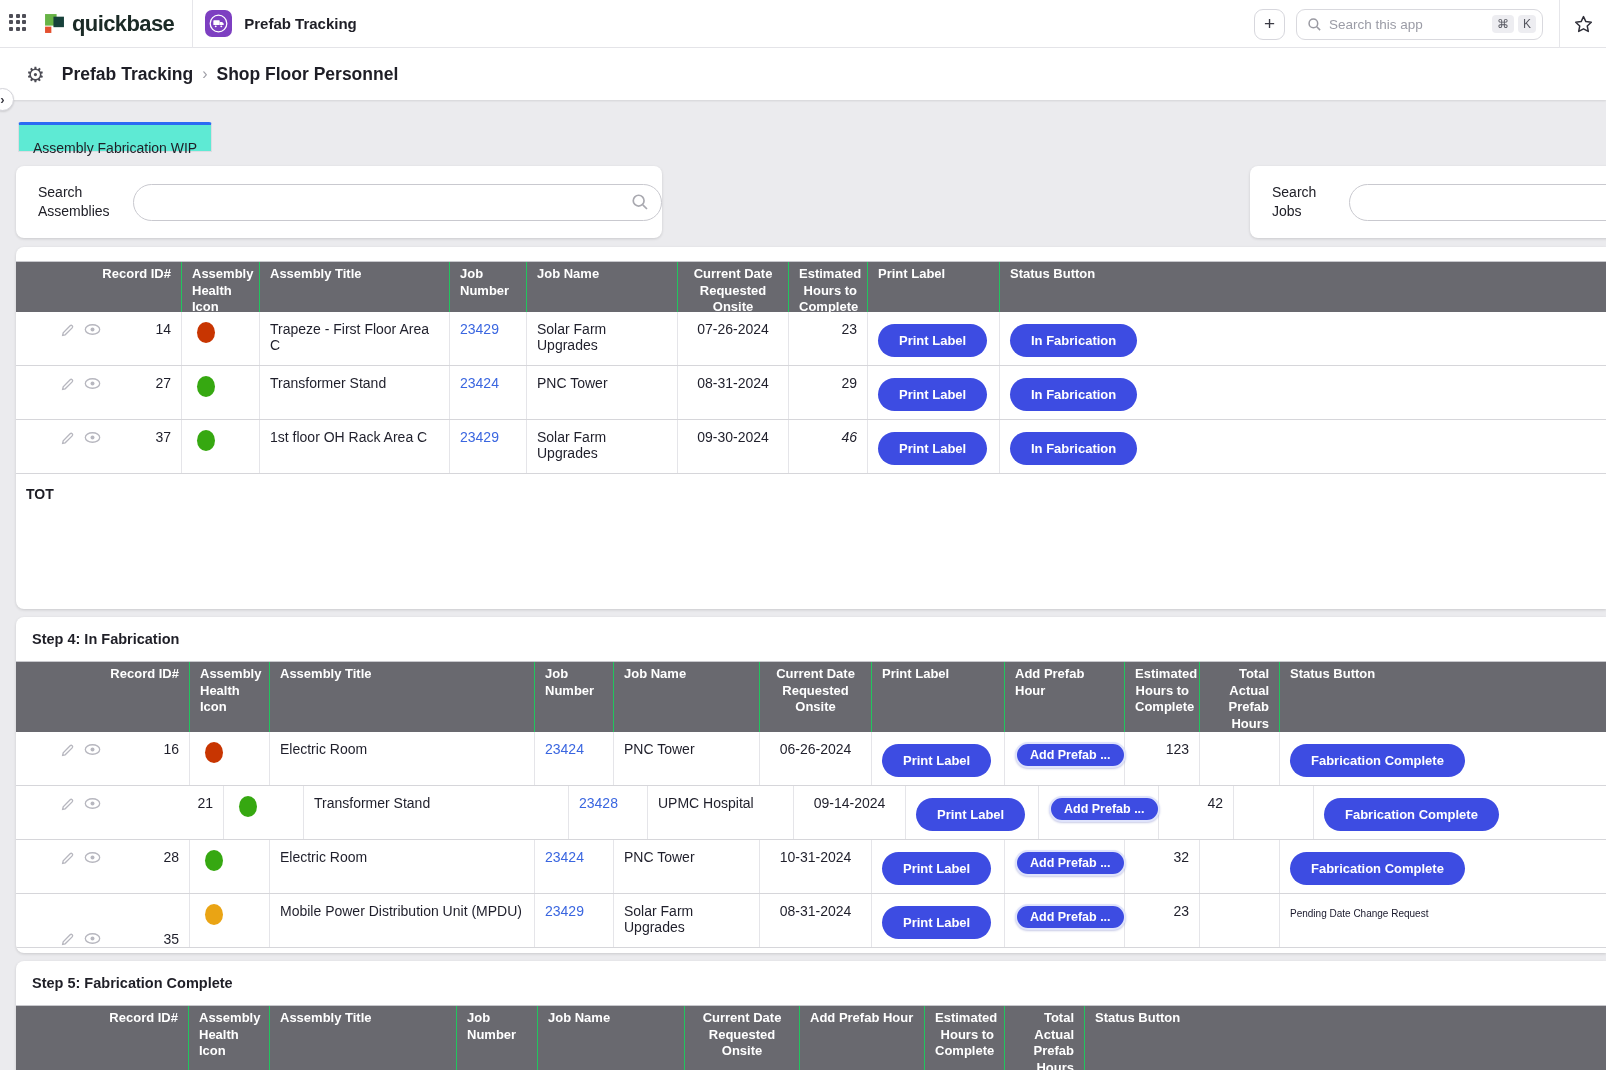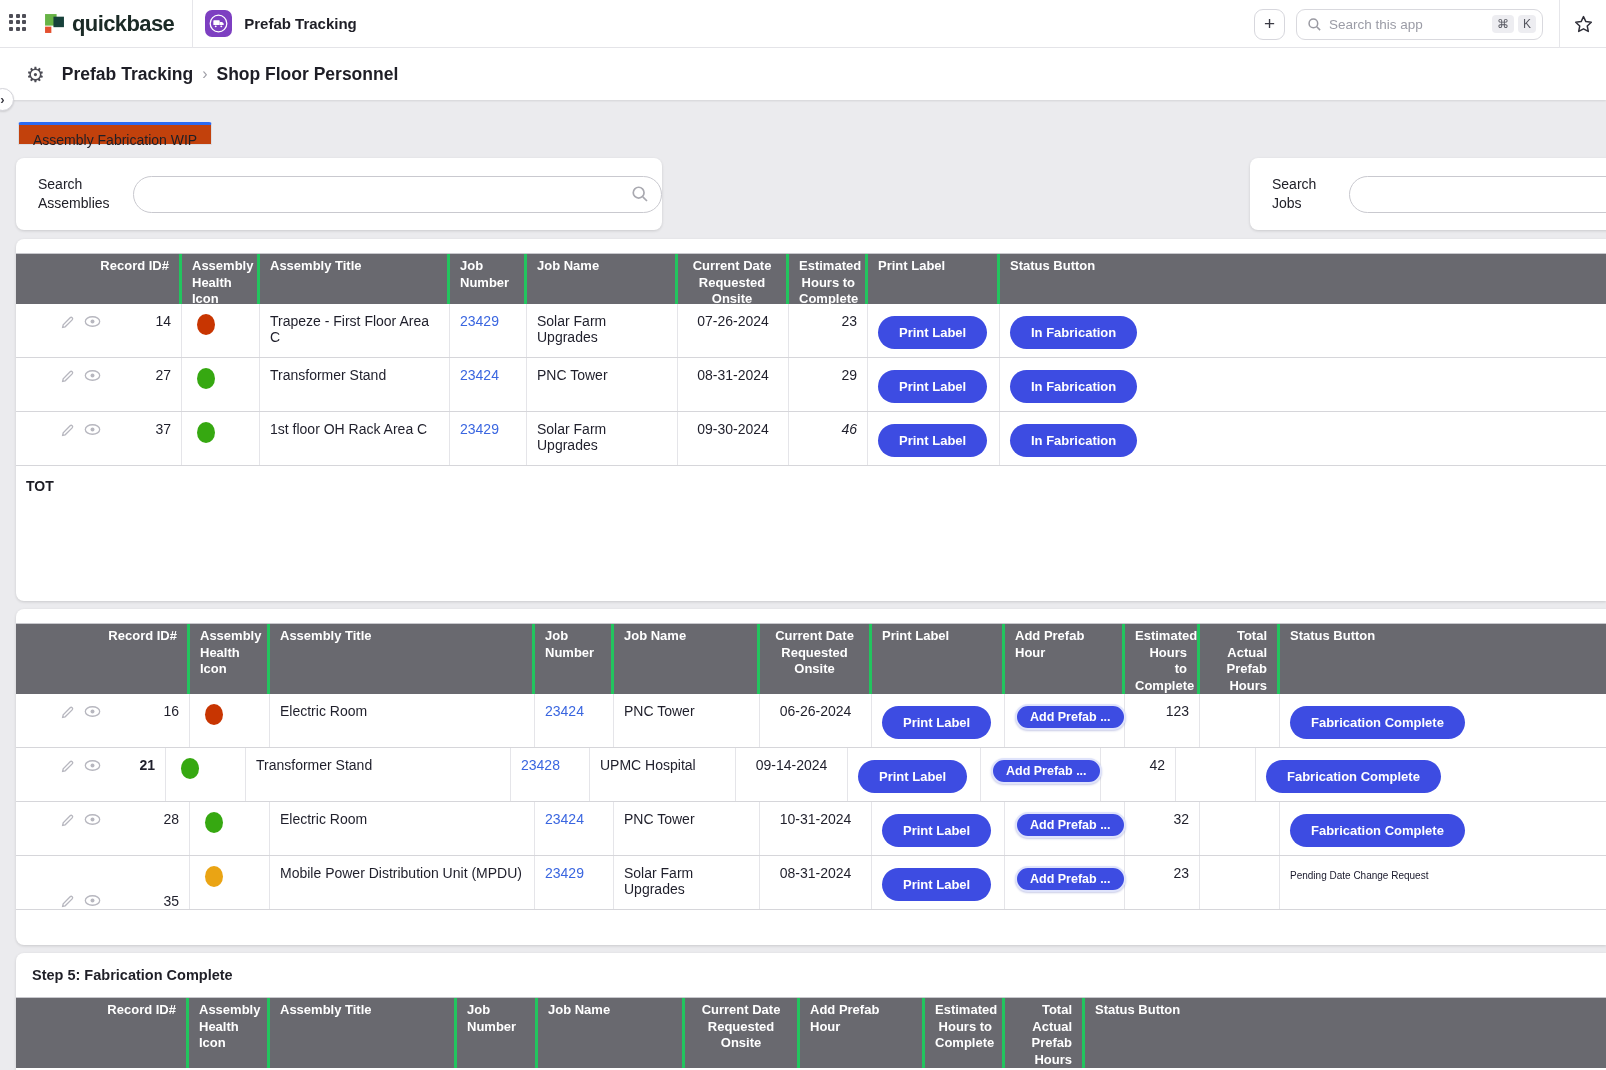--- a/index.html
+++ b/index.html
@@ -39,22 +39,22 @@
   .crumb-sep { margin:0 9px; color:#a0a0a8; font-weight:400; font-size:16px; }
   .crumb-link { cursor:pointer; }
 
   .expander { position:absolute; left:-9px; top:88px; width:23px; height:23px; background:#fff;
     border:1px solid #d4d4da; border-radius:50%; z-index:40; display:flex; align-items:center;
     justify-content:center; font-size:13px; font-weight:700; color:#3c3c45; cursor:pointer;
     box-shadow:0 1px 2px rgba(0,0,0,.12); }
 
   
   .tab-row { margin:22px 0 0 18px; }
-  .tab { display:inline-block; background:#c2410c; border:1px solid #dcdce1; border-top:3px solid var(--tab-blue);
-    border-radius:3px 3px 0 0; height:23px; line-height:31px; padding:0 14px; font-size:14px; color:#1f1f27; cursor:pointer; }
+  .tab { display:inline-block; background:#5eead4; border:1px solid #dcdce1; border-top:3px solid var(--tab-blue);
+    border-radius:3px 3px 0 0; height:30px; line-height:31px; padding:8px 14px; font-size:14px; color:#1f1f27; cursor:pointer; }
 
   
   .filter-row { position:relative; height:81px; margin-top:9px; }
   .card { background:#fff; border-radius:8px; box-shadow:0 1px 3px rgba(0,0,0,0.14); }
   .filter-card { position:absolute; top:0; height:72px; display:flex; align-items:center; }
   .filter-card.assemblies { left:16px; width:646px; }
   .filter-card.jobs { left:1250px; width:420px; }
   .filter-label { font-size:14px; color:#202028; line-height:1.35; margin-left:22px; }
   .filter-card.assemblies .filter-label { width:88px; }
   .filter-card.jobs .filter-label { width:70px; }
@@ -66,21 +66,21 @@
     font-family:"Liberation Sans", sans-serif; font-size:14px; }
 
   
   .step-card { position:relative; margin:0 0 8px 16px; width:1590px; overflow:hidden;
     background:#fff; border-radius:8px 0 0 8px; box-shadow:0 1px 3px rgba(0,0,0,0.14);
     padding-top:14px; }
   .step-title { font-size:14.5px; font-weight:700; color:#1f1f27; margin:0 0 14px 16px; }
   .table-wrap { border-top:1px solid #c8c8cd; }
   .thead { display:flex; background:#69696f; }
   .th { color:#fff; font-size:13px; font-weight:700; line-height:1.27; padding:4px 10px 4px 10px;
-    border-right:3px solid #22c55e; }
+    border-right:1px solid #22c55e; }
   .th:last-child { border-right:none; }
   .tr { display:flex; border-bottom:1px solid #d6d6da; }
   .td { font-size:14px; color:#1f1f2b; padding:9px 10px 0 10px; border-right:1px solid #e5e5e9; }
   .td:last-child { border-right:none; }
   .al-r { text-align:right; } .al-c { text-align:center; }
   .record-cell { display:flex; justify-content:space-between; align-items:flex-start; }
   .row-icons { display:flex; gap:9px; margin-top:2px; margin-left:34px; }
   .row-icons svg { cursor:pointer; }
   .dot { display:inline-block; width:18px; height:21px; border-radius:50%; margin-left:5px; margin-top:1px; }
   .job-link { color:var(--link-blue); text-decoration:none; cursor:pointer; }
@@ -267,20 +267,21 @@
           <div class="td " style="width: 150px;"><button class="btn">In Fabrication</button></div>
         </div>
         <div class="total-row">
           <span class="total-label">TOT</span>
         </div>
       </div>
     </div>
   </div>
 <div class="card step-card" id="section-step4">
     <div class="step-body">
+      <div class="step-title">Step 4: In Fabrication</div>
       <div class="table-wrap">
         <div class="thead" style="height: 70px;">
           <div class="th al-r" style="width: 174px;">Record ID#</div>
           <div class="th " style="width: 80px;">Assembly Health Icon</div>
           <div class="th " style="width: 265px;">Assembly Title</div>
           <div class="th " style="width: 79px;">Job Number</div>
           <div class="th " style="width: 146px;">Job Name</div>
           <div class="th al-c" style="width: 112px;">Current Date Requested Onsite</div>
           <div class="th " style="width: 133px;">Print Label</div>
           <div class="th " style="width: 120px;">Add Prefab Hour</div>
@@ -306,21 +307,21 @@
           <div class="td " style="width: 79px;"><a class="job-link" href="#">23424</a></div>
           <div class="td " style="width: 146px;">PNC Tower</div>
           <div class="td al-c" style="width: 112px;">06-26-2024</div>
           <div class="td " style="width: 133px;"><button class="btn">Print Label</button></div>
           <div class="td " style="width: 120px;"><button class="btn btn-small">Add Prefab ...</button></div>
           <div class="td al-r" style="width: 75px;">123</div>
           <div class="td al-r" style="width: 80px;"></div>
           <div class="td " style="width: 210px;"><button class="btn">Fabrication Complete</button></div>
         </div>
         <div class="tr" style="height: 54px;">
-          <div class="td record-cell" style="width: 150px; font-weight: bold;">
+          <div class="td record-cell" style="width: 208px;">
             <span class="row-icons">
               <svg width="15" height="15" viewBox="0 0 16 16" fill="none" stroke="#b7b7bf" stroke-width="1.4">
                 <path d="M2.8 13.2l.6-2.7L10.8 3a1.5 1.5 0 0 1 2.2 2.2L5.5 12.6z"></path>
               </svg>
               <svg width="17" height="13" viewBox="0 0 18 12">
                 <ellipse cx="9" cy="6" rx="7.6" ry="5" fill="none" stroke="#b7b7bf" stroke-width="1.4"></ellipse>
                 <circle cx="9" cy="6" r="2.1" fill="#b7b7bf"></circle>
               </svg>
             </span>
             <span>21</span>

